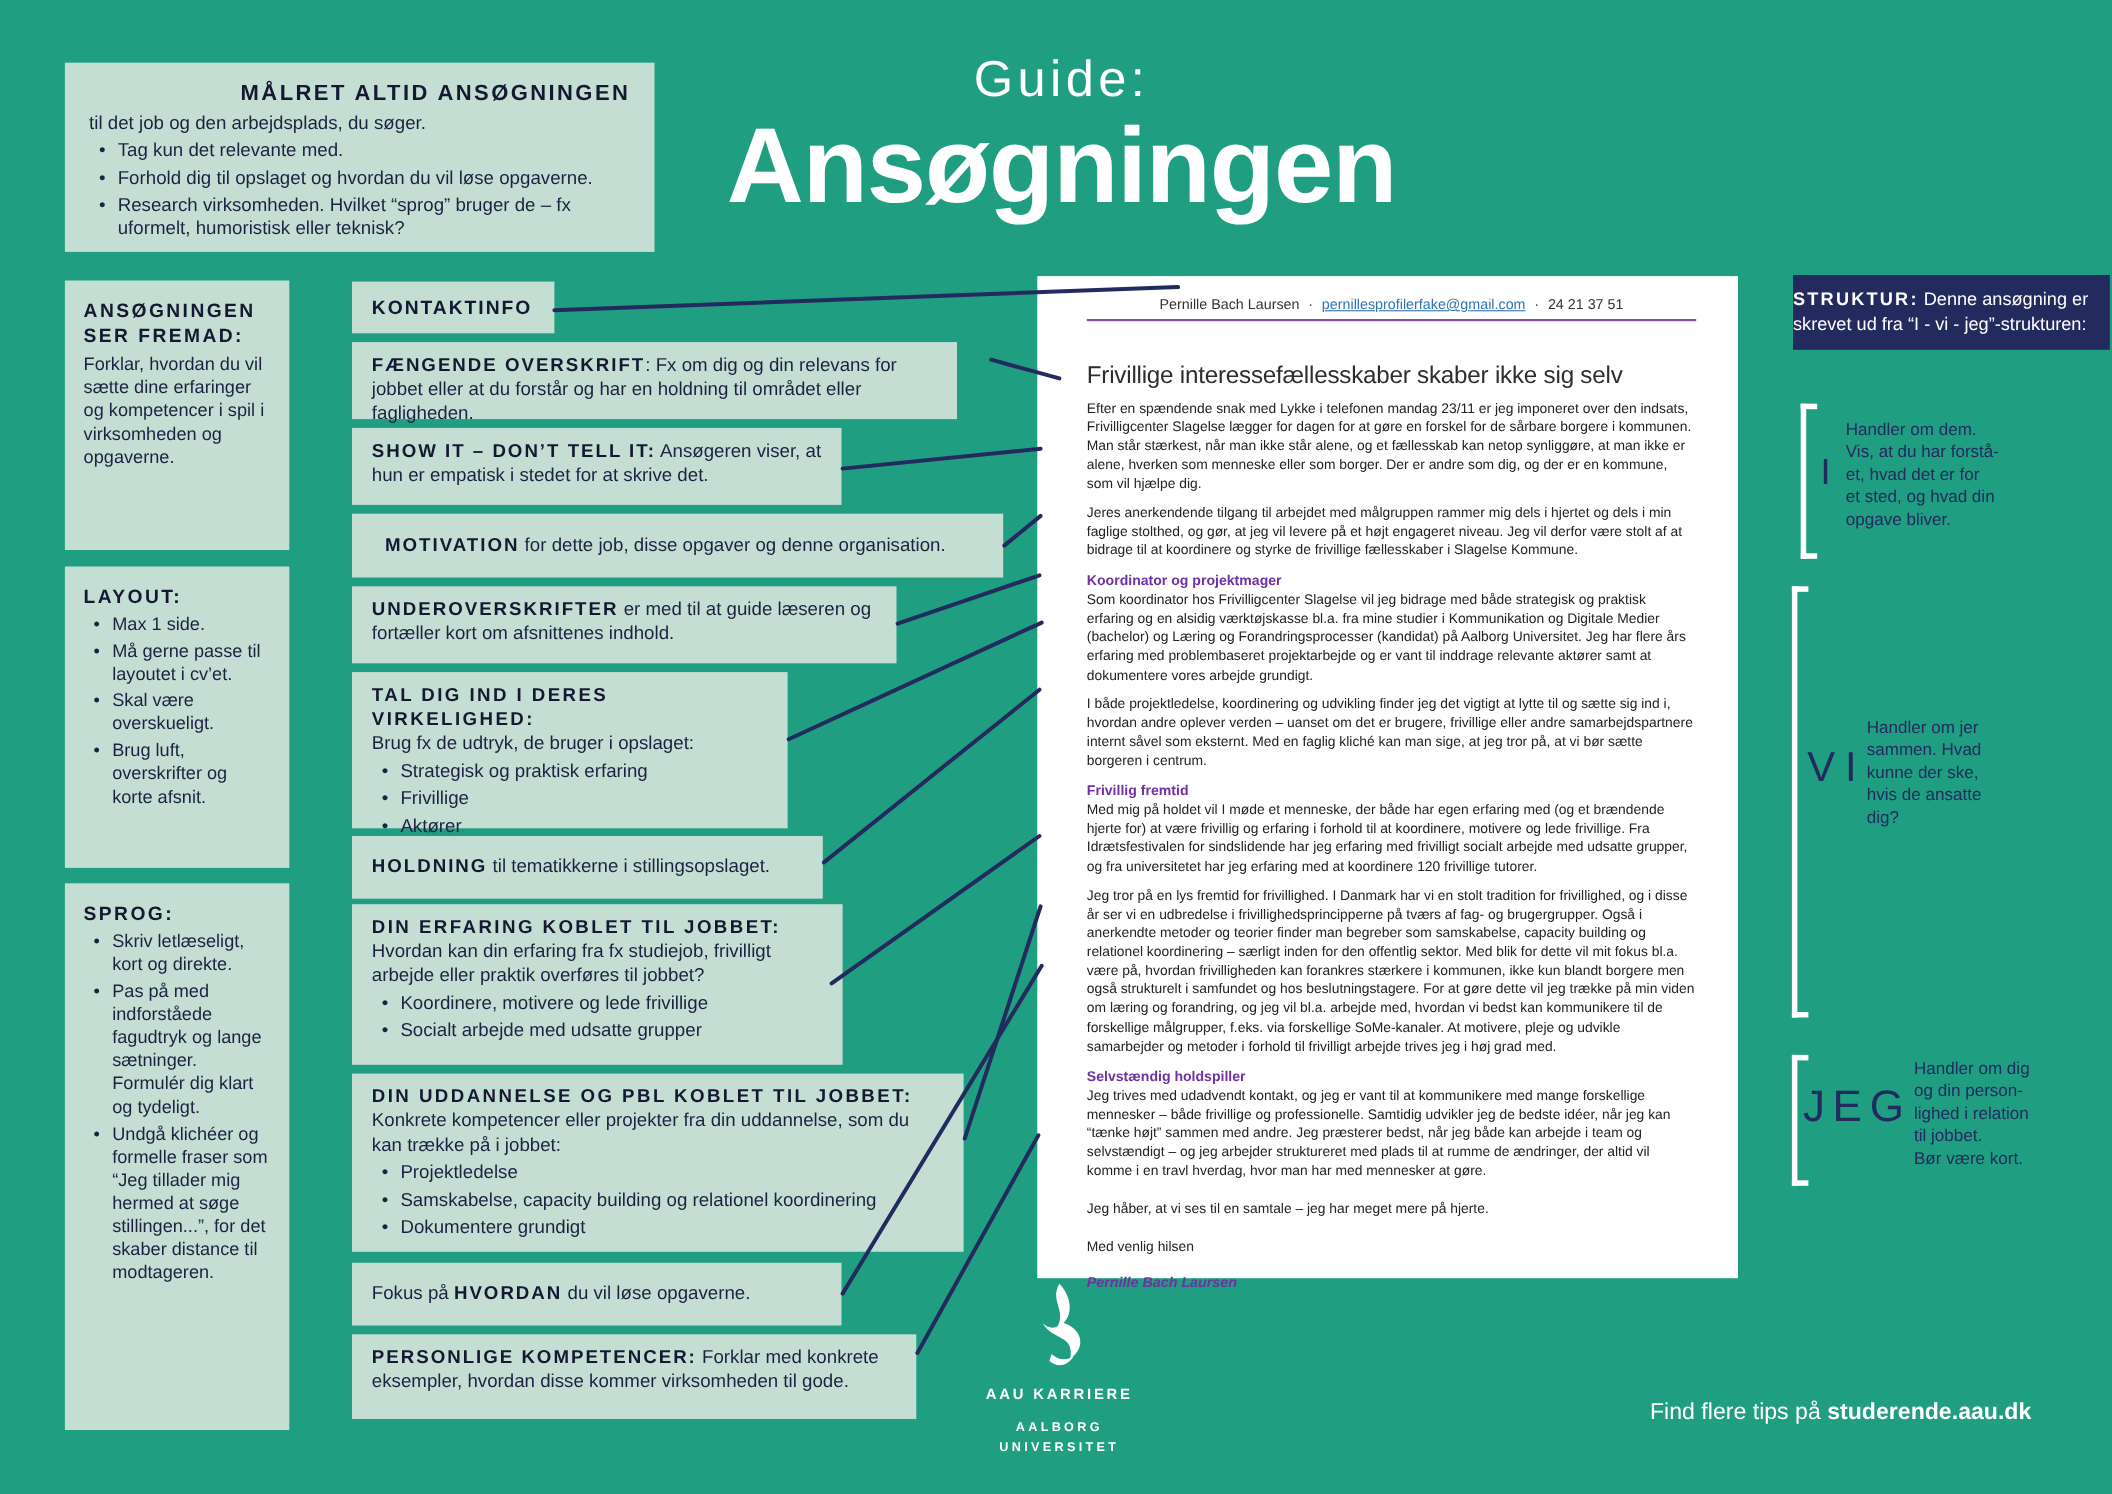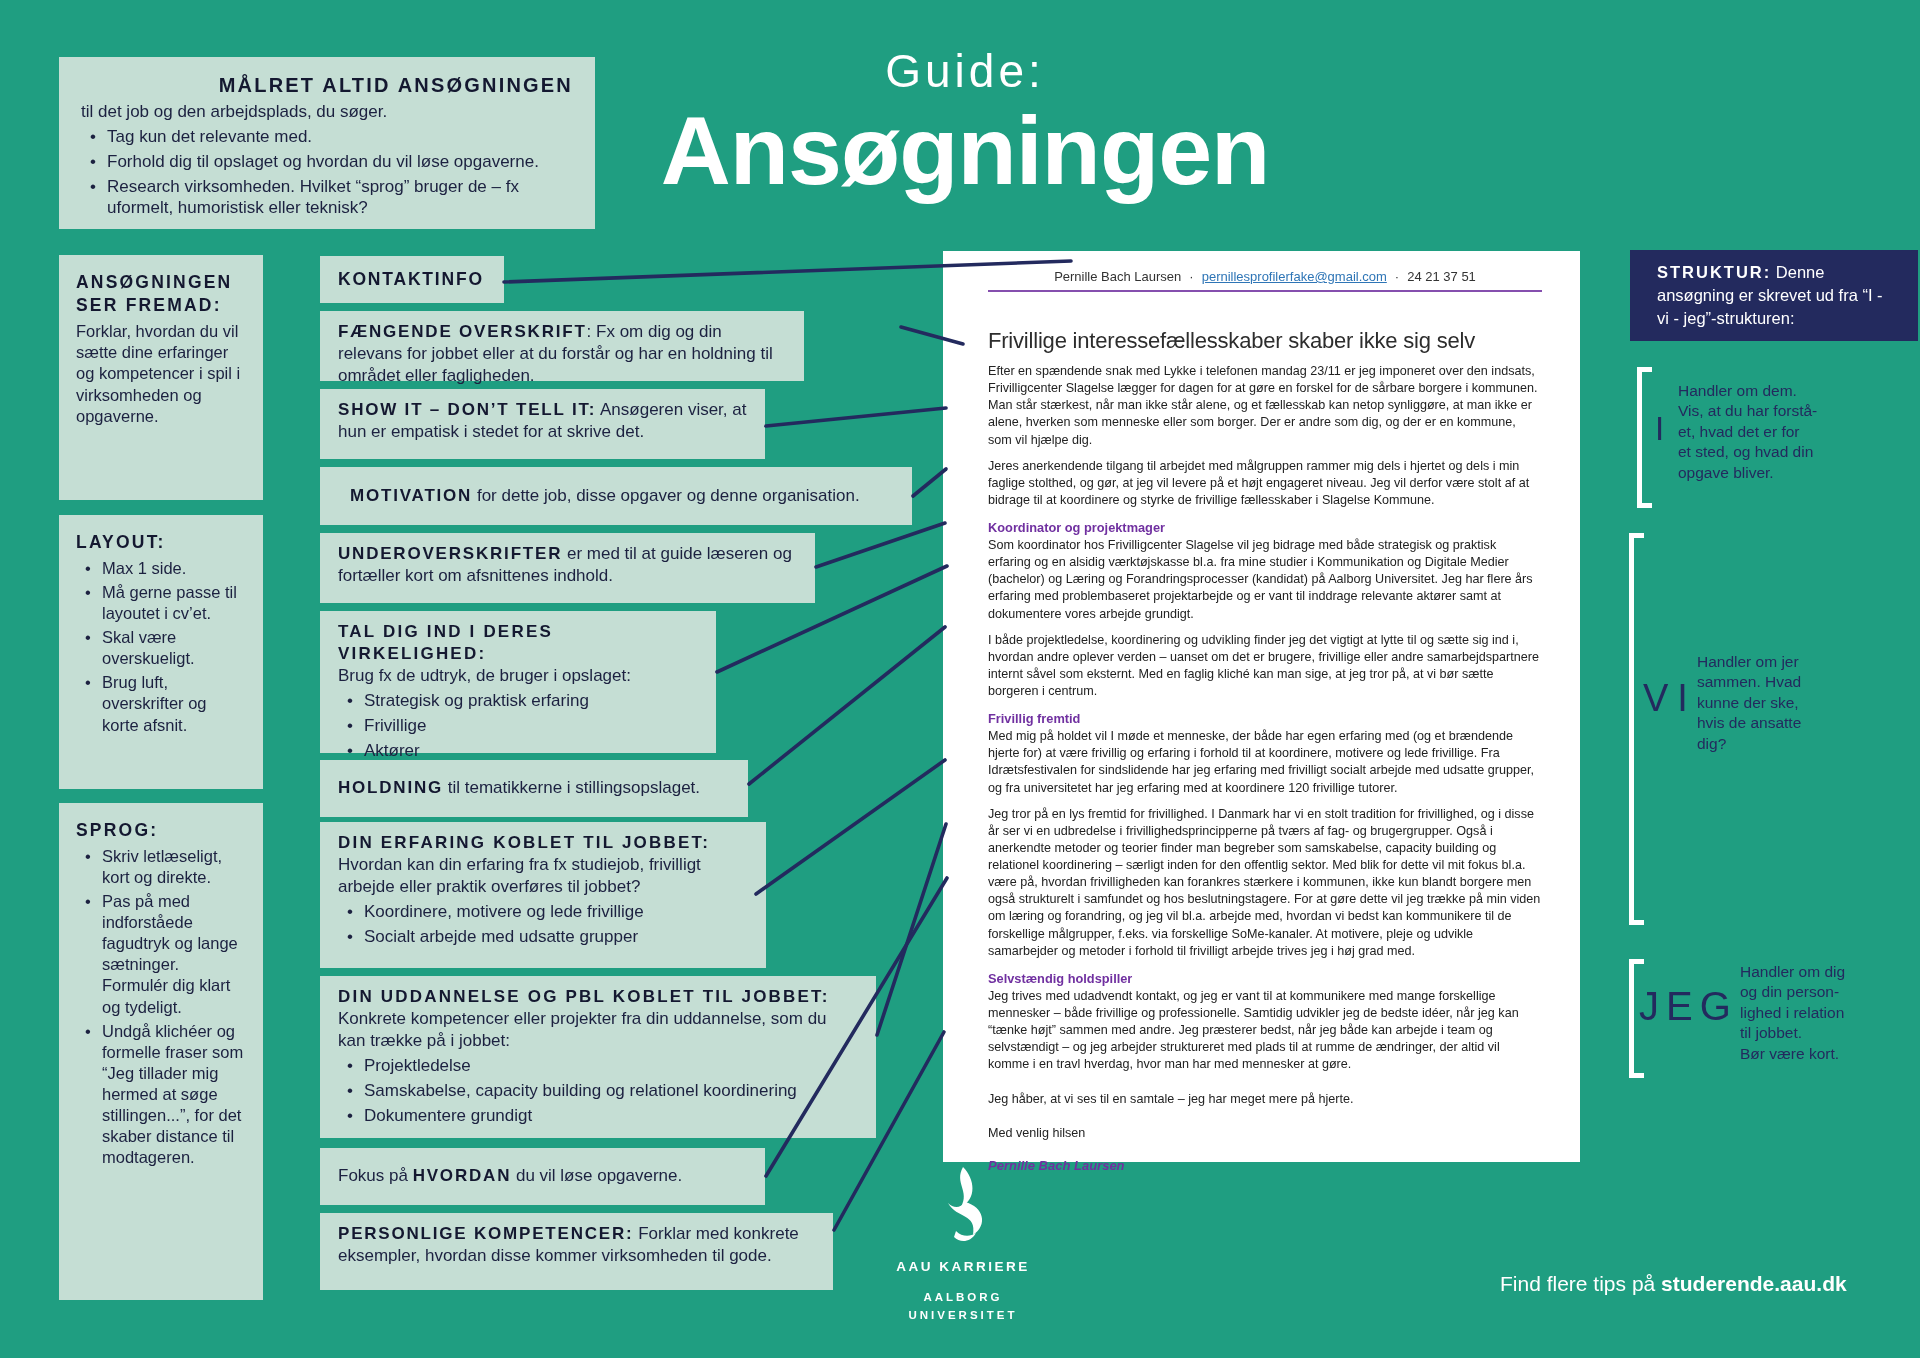--- a/index.html
+++ b/index.html
@@ -29,21 +29,21 @@
   .leftbox .h{font-size:17.5px;display:block;margin-bottom:4px;}
   #box-fremad{top:255px;height:245px;}
   #box-layout{top:515px;height:274px;}
   #box-sprog{top:803px;height:497px;}
 
   
   .midbox{left:320px;font-size:17px;line-height:1.3;padding:10px 18px;}
   .midbox .h{font-size:17px;display:block;}
   #box-kontakt{top:256px;width:184px;height:47px;padding:0 18px;}
   #box-kontakt .b{font-size:17.5px;}
-  #box-faeng{top:311px;width:484px;height:70px;}
+  #box-faeng{top:311px;width:550px;height:70px;}
   #box-show{top:389px;width:445px;height:70px;}
   #box-motiv{top:467px;width:592px;height:58px;padding:0 30px;}
   #box-under{top:533px;width:495px;height:70px;}
   #box-taldig{top:611px;width:396px;height:142px;}
   #box-hold{top:760px;width:428px;height:57px;padding:0 18px;}
   #box-erfar{top:822px;width:446px;height:146px;}
   #box-uddan{top:976px;width:556px;height:162px;}
   #box-fokus{top:1148px;width:445px;height:57px;padding:0 18px;}
   #box-pers{top:1213px;width:513px;height:77px;}
 
@@ -54,21 +54,21 @@
   #doc-contact a{color:#2E75B6;text-decoration:underline;}
   #doc-rule{height:2px;background:#7030A0;margin-top:6px;opacity:.85;}
   #doc-title{font-size:22px;color:#2d2d2d;margin-top:36px;letter-spacing:-0.2px;}
   .doc-p{font-size:12.6px;line-height:1.36;margin:9px 0 0 0;text-align:left;}
   .doc-h{font-size:12.8px;font-weight:bold;color:#7030A0;margin:11px 0 0 0;}
   #doc-closing{margin-top:18px;}
   #doc-signature{font-size:13px;color:#7030A0;font-style:italic;font-weight:bold;margin-top:16px;}
 
   
   #struktur{position:absolute;left:1630px;top:250px;width:288px;box-sizing:border-box;
-            background:#232A5E;color:#FFF;font-size:16.5px;line-height:1.4;padding:11px 27px;}
+            background:#232A5E;color:#FFF;font-size:16.5px;line-height:1.4;padding:11px 0;}
   #struktur .b{font-weight:bold;letter-spacing:2px;}
   .bracket{position:absolute;width:15px;border-left:5px solid #FFF;border-top:5px solid #FFF;border-bottom:5px solid #FFF;box-sizing:border-box;}
   #bracket-i{left:1637px;top:367px;height:141px;}
   #bracket-vi{left:1629px;top:533px;height:392px;}
   #bracket-jeg{left:1629px;top:959px;height:119px;}
   .slabel{position:absolute;color:#232A5E;font-weight:500;}
   #lbl-i{left:1655px;top:410px;font-size:33px;}
   #lbl-vi{left:1643px;top:677px;font-size:38px;letter-spacing:9px;}
   #lbl-jeg{left:1639px;top:984px;font-size:40px;letter-spacing:7px;}
   .stext{position:absolute;color:#232A5E;font-size:15.5px;line-height:1.32;white-space:pre-line;}

